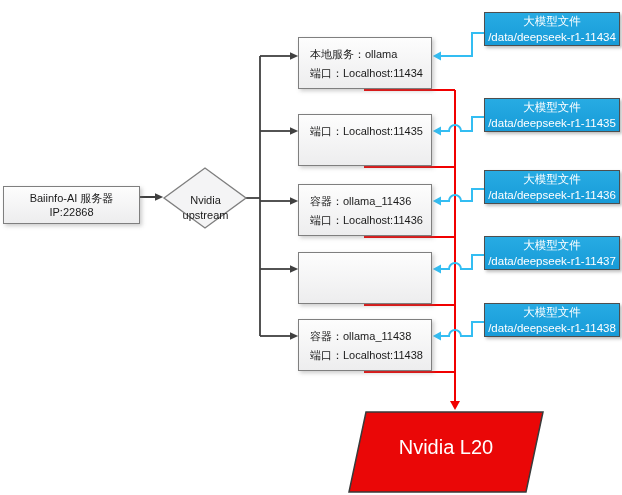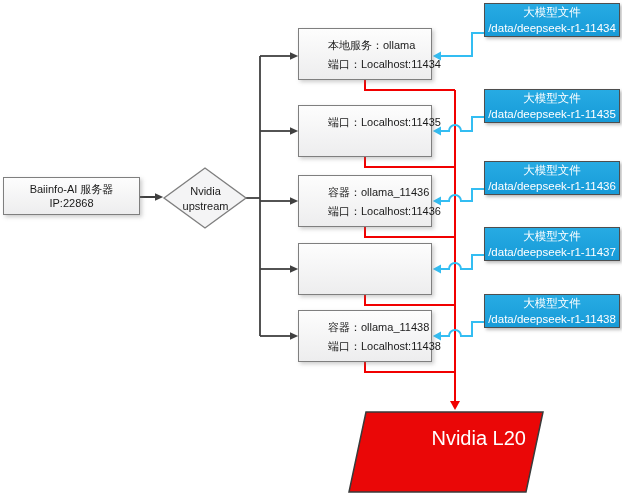--- a/index.html
+++ b/index.html
@@ -13,55 +13,56 @@
     overflow: hidden;
   }
   .connectors {
     position: absolute;
     left: 0; top: 0;
     width: 622px; height: 495px;
   }
   .node {
     position: absolute;
     color: #1a1a1a;
+    margin-top: 9px;
   }
   
   .box {
     background: linear-gradient(180deg, #fdfdfd 0%, #ededee 100%);
     border: 1.4px solid #7f7f7f;
     box-shadow: 2px 2px 4px rgba(120,120,120,0.38);
   }
   .server-box {
     left: 3px; top: 177px; width: 137px; height: 38px;
     display: flex; flex-direction: column; align-items: center; justify-content: center;
     font-size: 11px; line-height: 14.5px; text-align: center;
   }
   .service-box {
     left: 298px; width: 134px; height: 52px;
-    padding: 7px 0 0 29px;
+    padding: 7px 0 0 11px;
     font-size: 11px; line-height: 19px;
   }
   .model-box {
     left: 484px; width: 136px; height: 34px;
     background: linear-gradient(180deg, #27abe3 0%, #179bd8 100%);
     border: 1px solid #4e4e4e;
     box-shadow: 2px 2px 3px rgba(110,110,110,0.45);
     color: #ffffff;
     text-align: center;
     padding-top: 1px;
     font-size: 11.5px; line-height: 15.5px;
   }
   .diamond-label {
     left: 165px; top: 184px; width: 81px;
     text-align: center;
     font-size: 11px; line-height: 14.5px;
   }
   .gpu-label {
     left: 366px; top: 424px; width: 160px;
-    text-align: right;
+    text-align: center;
     color: #ffffff;
     font-size: 20px; line-height: 28px;
   }
   .l1, .l2 { white-space: nowrap; }
 </style>
 </head>
 <body>
 
 <div class="canvas">
 

